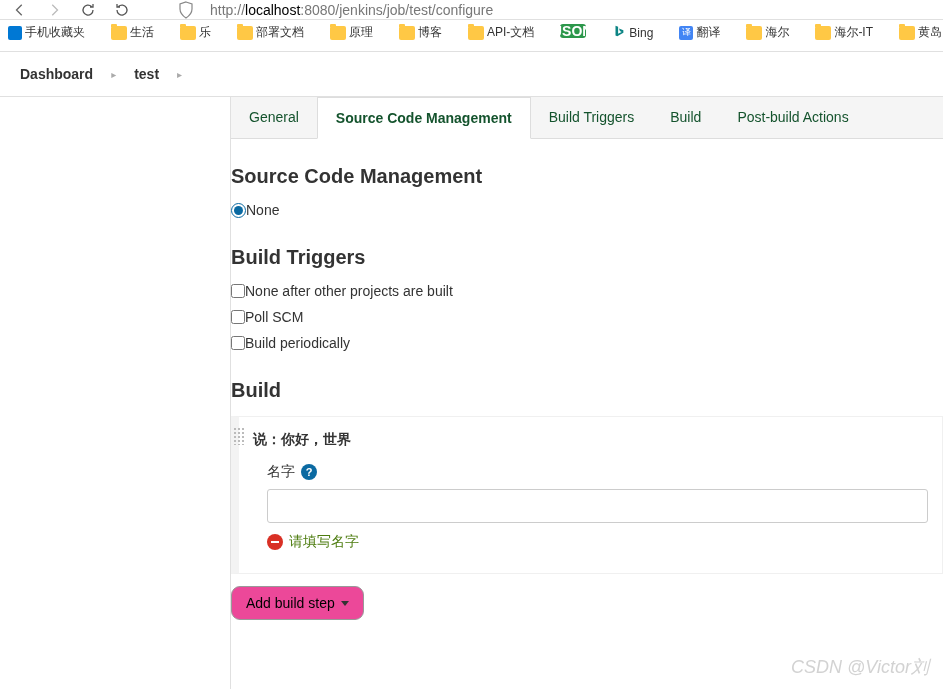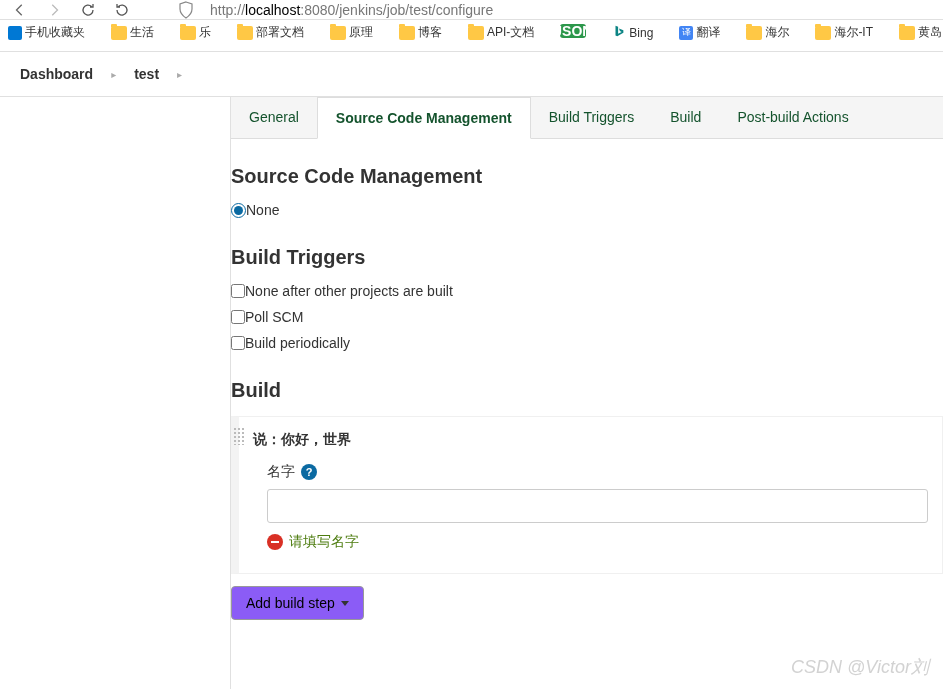--- a/index.html
+++ b/index.html
@@ -43,21 +43,21 @@
     .build-step-box { border: 1px solid #f0f0f0; padding: 14px 14px 22px 14px; margin-bottom: 12px; position: relative; border-left: 8px solid #f3f3f3; }
     .drag-handle { position: absolute; left: -6px; top: 10px; width: 12px; height: 18px; background-image: radial-gradient(circle, #bbb 1px, transparent 1px); background-size: 4px 4px; }
     .step-title { font-weight: 600; margin-bottom: 14px; }
     .field-label { display: flex; align-items: center; gap: 6px; margin-bottom: 8px; margin-left: 14px; }
     .help-icon { width: 16px; height: 16px; border-radius: 50%; background: #0b6aa2; color: #fff; font-size: 11px; font-weight: bold; display: flex; align-items: center; justify-content: center; cursor: pointer; }
     .text-input { width: calc(100% - 14px); margin-left: 14px; padding: 8px; border: 1px solid #ccc; border-radius: 3px; font-size: 14px; }
     .error-msg { display: flex; align-items: center; gap: 6px; color: #4d7c0f; margin-top: 10px; margin-left: 14px; font-weight: 500; }
     .error-icon { width: 16px; height: 16px; border-radius: 50%; background: #d93025; display: flex; align-items: center; justify-content: center; }
     .error-icon::before { content: ''; width: 8px; height: 2px; background: #fff; }
     
-    .add-step-btn { border: 1px solid #999; background: #8b5cf6; padding: 8px 14px; border-radius: 4px; font-size: 14px; cursor: pointer; display: flex; align-items: center; gap: 6px; font-weight: 500; }
+    .add-step-btn { border: 1px solid #999; background: #ec4899; padding: 8px 14px; border-radius: 9px; font-size: 14px; cursor: pointer; display: flex; align-items: center; gap: 6px; font-weight: 500; }
     .caret-down { width: 0; height: 0; border-left: 4px solid transparent; border-right: 4px solid transparent; border-top: 5px solid #333; }
     
     .watermark { position: fixed; right: 14px; bottom: 10px; color: rgba(180,180,180,0.6); font-size: 18px; font-style: italic; pointer-events: none; text-align: right; }
   </style>
 </head>
 <body>
 
 <div class="browser-bar">
   <div class="nav-btn">
       <svg width="14" height="14" viewBox="0 0 16 16">

